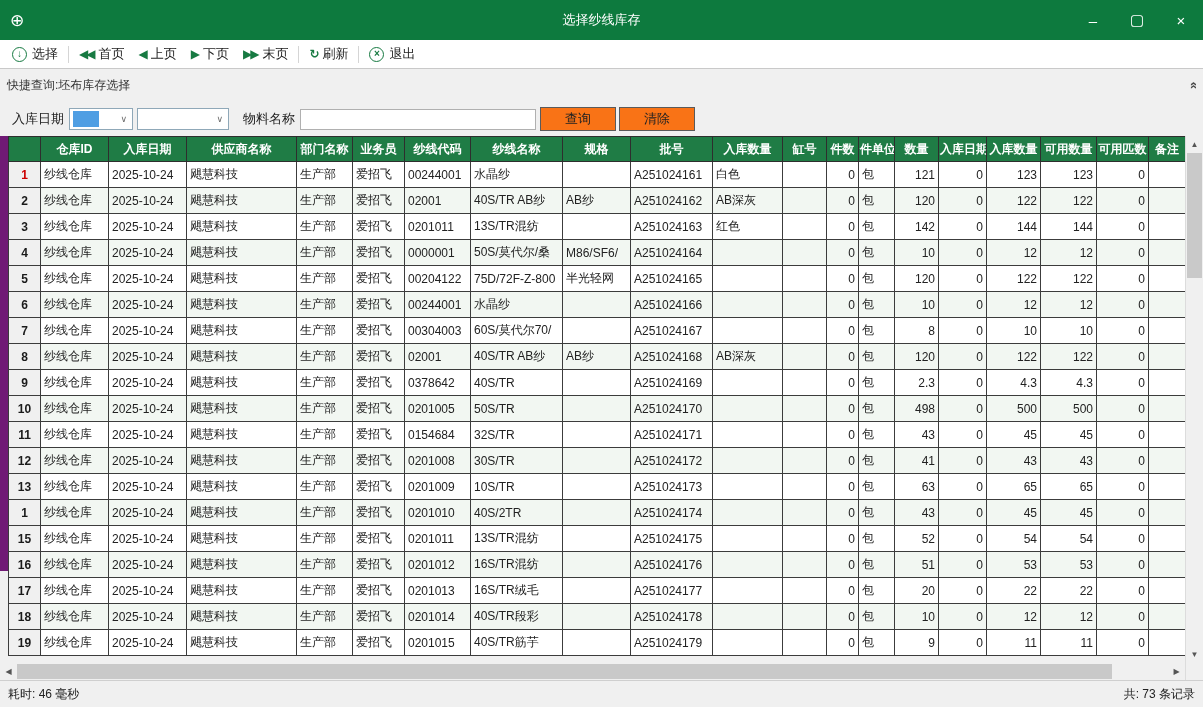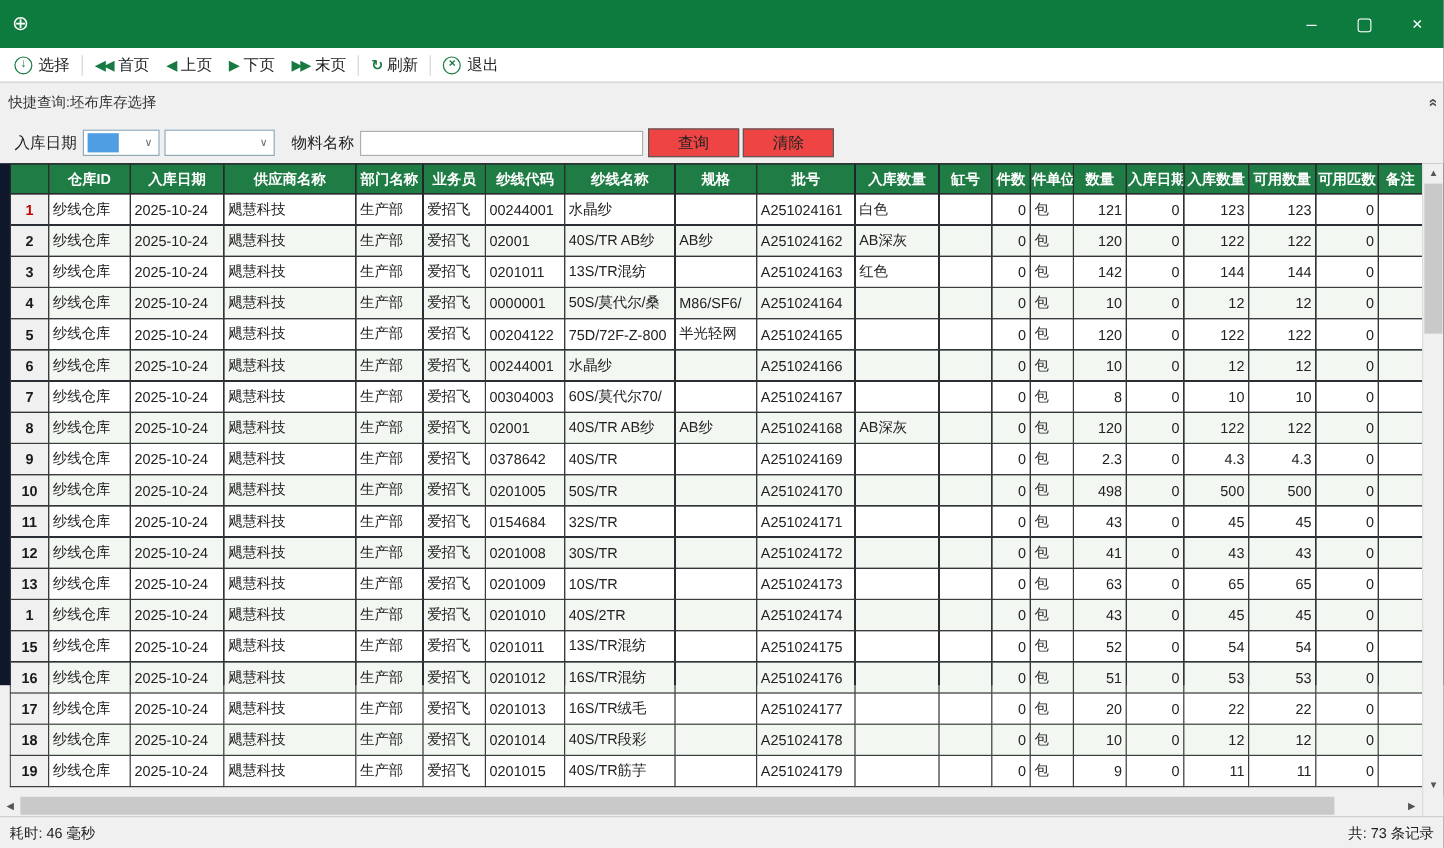--- a/index.html
+++ b/index.html
@@ -26,25 +26,25 @@
   .collapse{ margin-left:auto; transform:rotate(-90deg); color:#4a4a4a; font-size:13px; font-weight:bold;}
   
   .filterbar{ height:36px; background:#f0f0f0; display:flex; align-items:center; padding-left:12px; font-size:13px;}
   .flabel{ margin-right:5px; }
   .combo{ height:22px; background:#fff; border:1px solid #8fa8b8; display:flex; align-items:center;}
   .combo .sel{ background:var(--c-select,#4f9ee3); width:26px; height:16px; margin-left:3px;}
   .combo .arrow{ margin-left:auto; color:#6a6a6a; font-size:9px; padding:0 5px;}
   .combo1{ width:64px; margin-right:4px;}
   .combo2{ width:92px; margin-right:14px;}
   .textbox{ width:236px; height:21px; border:1px solid #b0b0b0; background:#fff; font-family:inherit; font-size:12px; padding:0 4px;}
-  .btn{ height:24px; width:76px; background:#ef4444; border:1px solid #5a5a5a; font-size:13px;
+  .btn{ height:24px; width:76px; background:#f97316; border:1px solid #5a5a5a; font-size:13px;
         display:flex; align-items:center; justify-content:center; margin-left:3px;}
   .btn.query{ margin-left:4px;}
   
-  .grid-area{ position:absolute; top:136px; left:0; width:1203px; height:435px; background:#0f172a;}
+  .grid-area{ position:absolute; top:136px; left:0; width:1203px; height:435px; background:#701a75;}
   .table-wrap{ position:absolute; left:8px; top:0; width:1177px; height:527px; overflow:hidden;}
   table{ border-collapse:collapse; table-layout:fixed; width:1177px;}
   th{ background:var(--c-header,#1f7c45); color:#fff; font-weight:bold; font-size:12px; height:25px;
       border:1px solid #2e2e2e; text-align:center; padding:0 1px; overflow:hidden; white-space:nowrap;}
   td{ border:1px solid #3c3c3c; font-size:12px; height:26px; padding:0 3px; background:#fff;
       white-space:nowrap; overflow:hidden;}
   tbody tr:nth-child(even) td{ background:#f2f7f2;}
   td.rownum{ background:#f0f0f0 !important; text-align:center; font-weight:bold; color:#1a1a1a;}
   td.rownum.first{ color:var(--c-rowred,#cc0000);}
   td.num{ text-align:right;}
@@ -63,20 +63,21 @@
   
   .statusbar{ position:absolute; top:680px; left:0; width:1203px; height:27px; background:#f0f0f0;
               border-top:1px solid #cfcfcf; display:flex; align-items:center; font-size:12px; color:#222; padding:0 8px;}
   .status-right{ margin-left:auto;}
 </style>
 </head>
 <body>
 
 <div class="titlebar">
   <span class="app-icon">⊕</span>
+  <div class="title">选择纱线库存</div>
   <div class="win-btns">
     <span class="win-btn">–</span>
     <span class="win-btn">▢</span>
     <span class="win-btn">×</span>
   </div>
 </div>
 
 <div class="toolbar">
   <div class="tb-btn">
     <span class="tb-glyph circ">↓</span>

